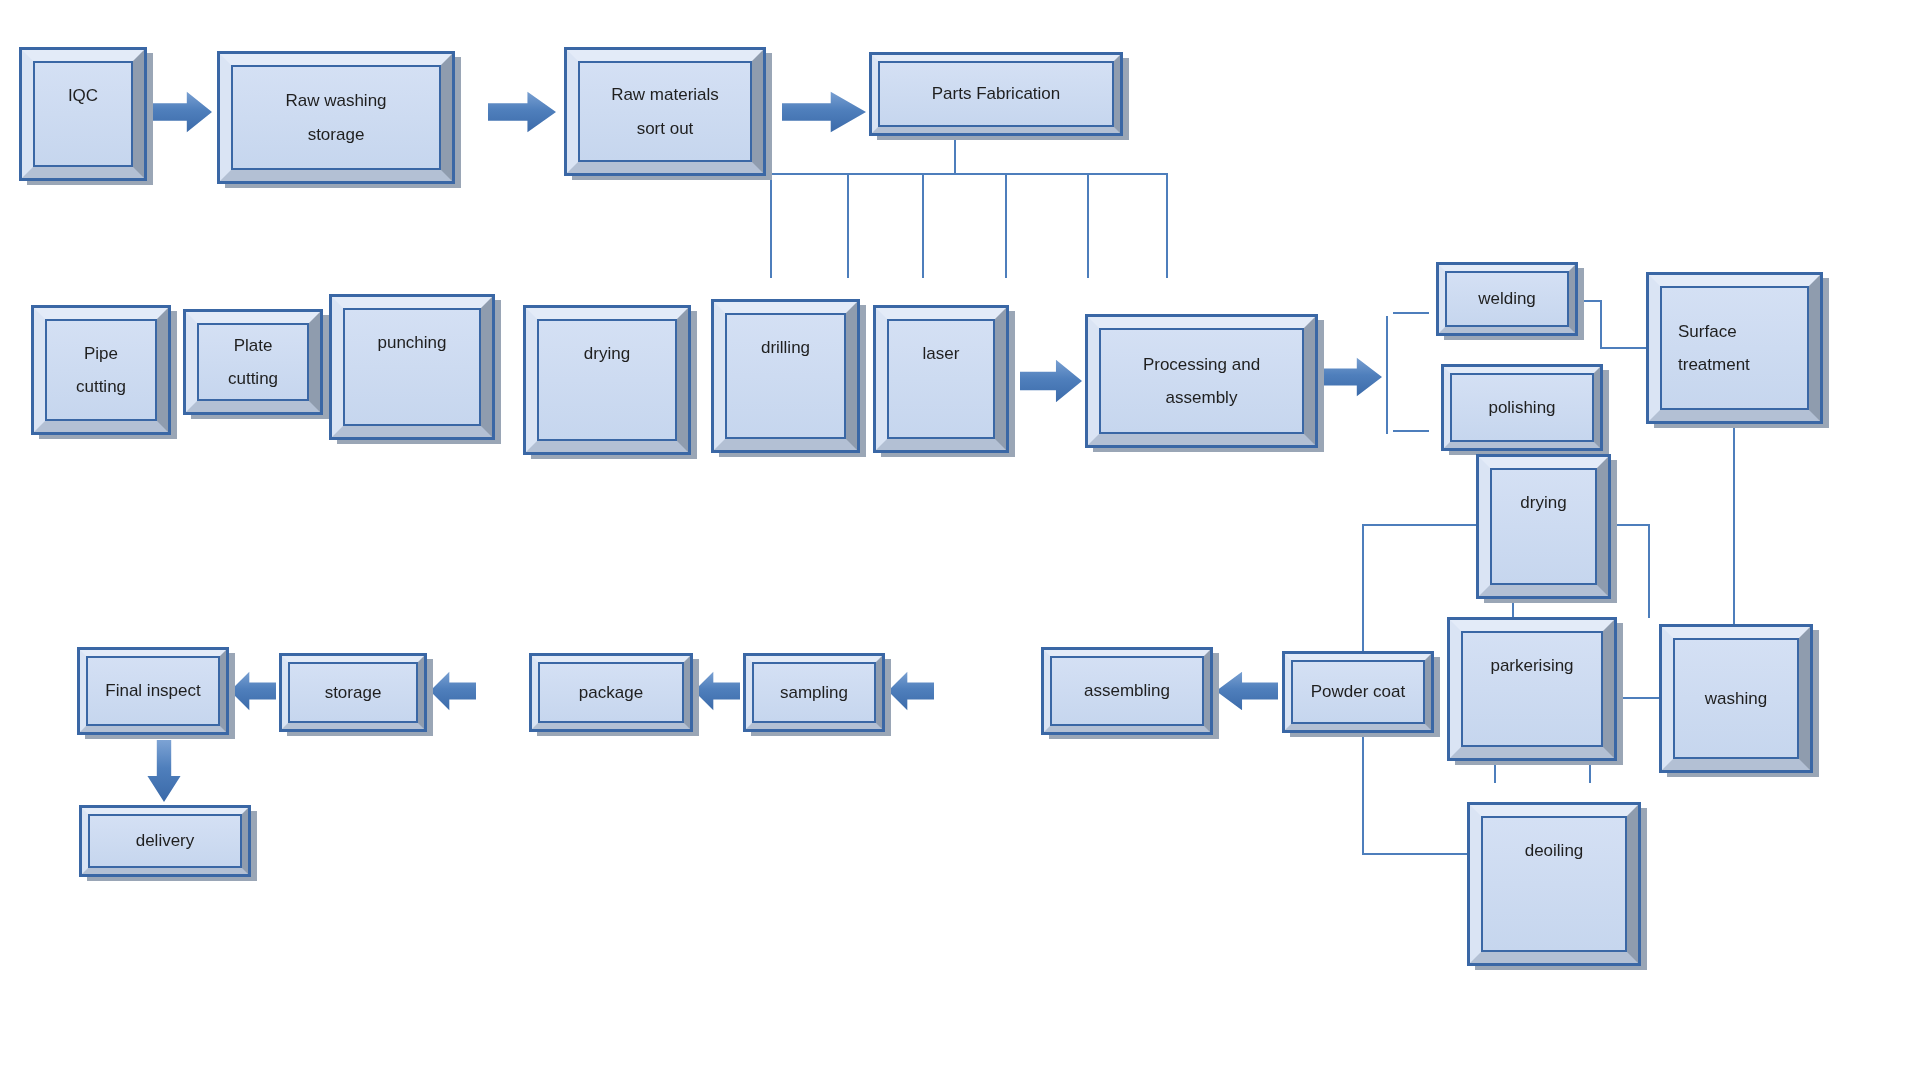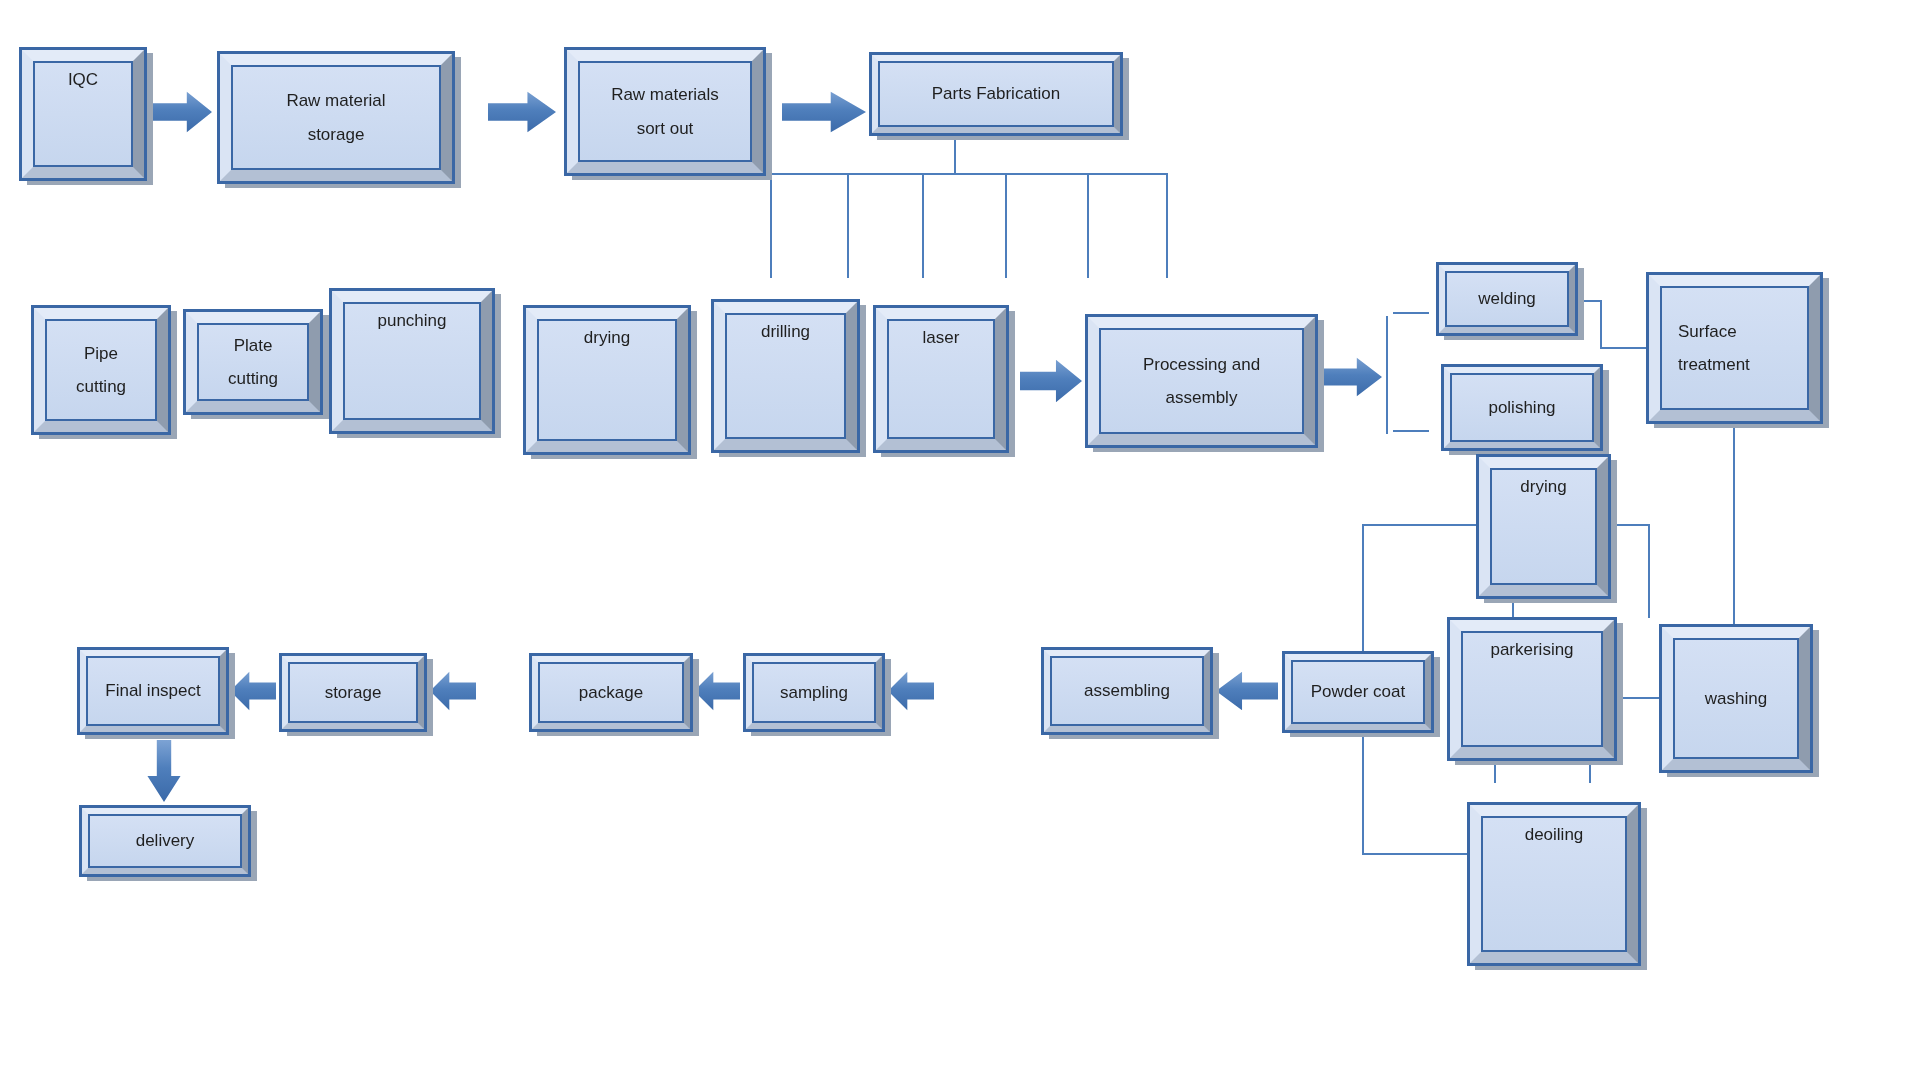--- a/index.html
+++ b/index.html
@@ -10,21 +10,21 @@
         border-color:#e3ebf8 #8f9cae #b3c0d4 #dae4f4;
         outline:3px solid #3a67a5;outline-offset:-2px;
         box-shadow:7px 5px 0 #9aa6b6;background:#dfe8f6;}
   .big{border-width:13px;}
   .small{border-width:8px;}
   .node .inner{position:absolute;inset:0;border:2px solid #3a67a5;
         background:linear-gradient(180deg,#d4e0f4 0%,#c6d6ee 100%);
         display:flex;align-items:center;justify-content:center;
         text-align:center;white-space:pre-line;
         font-size:17px;line-height:1.95;color:#1f1f1f;}
-  .lt .inner{align-items:flex-start;}
+  .lt .inner{align-items:flex-start;padding-top:16px;}
   .la .inner{justify-content:flex-start;padding-left:16px;text-align:left;}
   
   .cl{position:absolute;background:#4d7ebc;}
   
   .arrow{position:absolute;background:linear-gradient(180deg,#7da3d4 0%,#4f7fbc 45%,#3a69a8 100%);}
   .arrow.right{clip-path:polygon(0 30%,58% 30%,58% 4%,100% 50%,58% 96%,58% 70%,0 70%);}
   .arrow.left{clip-path:polygon(100% 30%,42% 30%,42% 4%,0 50%,42% 96%,42% 70%,100% 70%);}
   .arrow.down{clip-path:polygon(30% 0,70% 0,70% 58%,96% 58%,50% 100%,4% 58%,30% 58%);}
 </style>
 </head>
@@ -75,40 +75,40 @@
   <div class="arrow left" style="left:430px;top:670px;width:46px;height:42px"></div>
   <div class="arrow left" style="left:694px;top:670px;width:46px;height:42px"></div>
   <div class="arrow left" style="left:888px;top:670px;width:46px;height:42px"></div>
   <div class="arrow left" style="left:1216px;top:670px;width:62px;height:42px"></div>
   <div class="arrow down" style="left:146px;top:740px;width:36px;height:62px"></div>
 
   <div class="node big lt" style="left:20px;top:48px;width:126px;height:132px">
     <div class="inner"><span>IQC</span></div>
   </div>
   <div class="node big" style="left:218px;top:52px;width:236px;height:131px">
-    <div class="inner"><span>Raw material
+    <div class="inner"><span>Raw washing
 storage</span></div>
   </div>
   <div class="node big" style="left:565px;top:48px;width:200px;height:127px">
     <div class="inner"><span>Raw materials
 sort out</span></div>
   </div>
   <div class="node small" style="left:870px;top:53px;width:252px;height:82px">
     <div class="inner"><span>Parts  Fabrication</span></div>
   </div>
 
   <div class="node big" style="left:32px;top:306px;width:138px;height:128px">
     <div class="inner"><span>Pipe
 cutting</span></div>
   </div>
   <div class="node big" style="left:184px;top:310px;width:138px;height:104px">
     <div class="inner"><span>Plate
 cutting</span></div>
   </div>
-  <div class="node big lt" style="left:330px;top:289px;width:164px;height:144px">
+  <div class="node big lt" style="left:330px;top:295px;width:164px;height:144px">
     <div class="inner"><span>punching</span></div>
   </div>
   <div class="node big lt" style="left:524px;top:306px;width:166px;height:148px">
     <div class="inner"><span>drying</span></div>
   </div>
   <div class="node big lt" style="left:712px;top:300px;width:147px;height:152px">
     <div class="inner"><span>drilling</span></div>
   </div>
   <div class="node big lt" style="left:874px;top:306px;width:134px;height:146px">
     <div class="inner"><span>laser</span></div>

